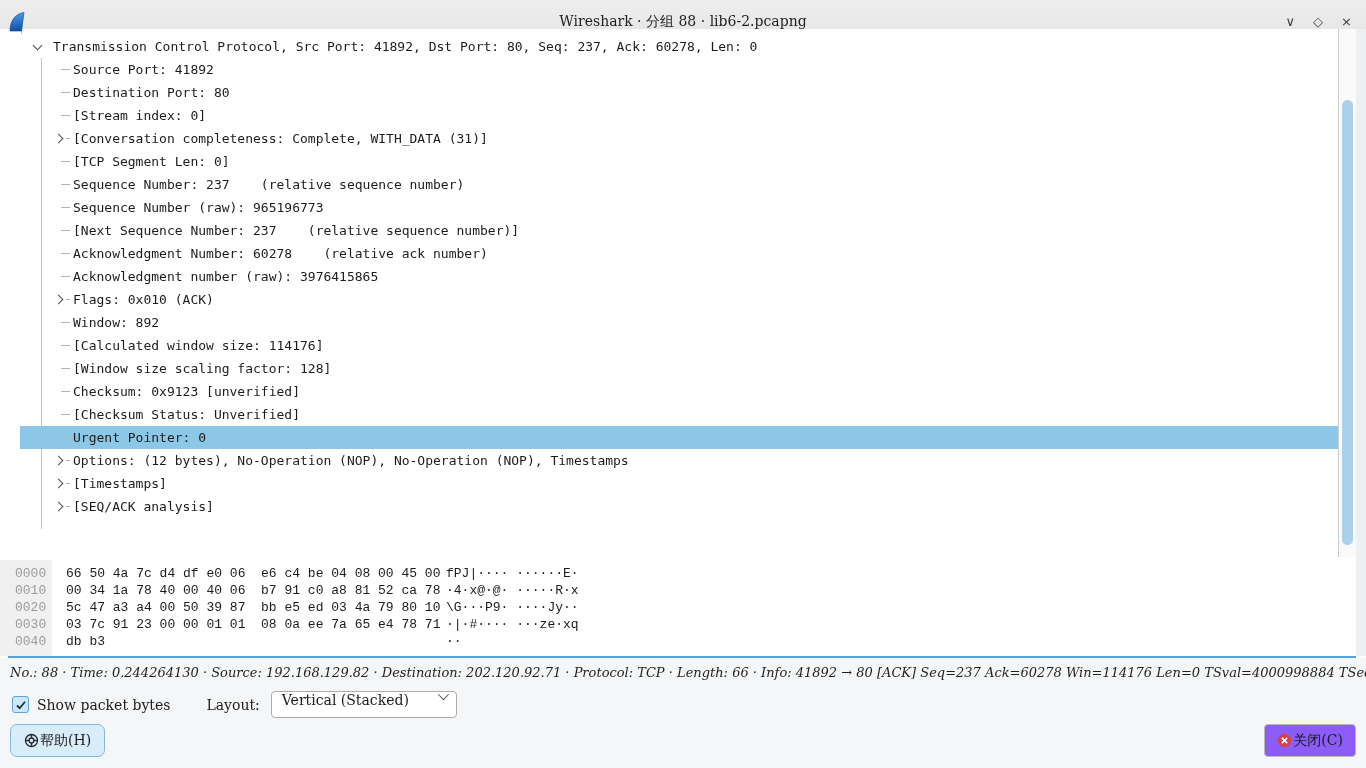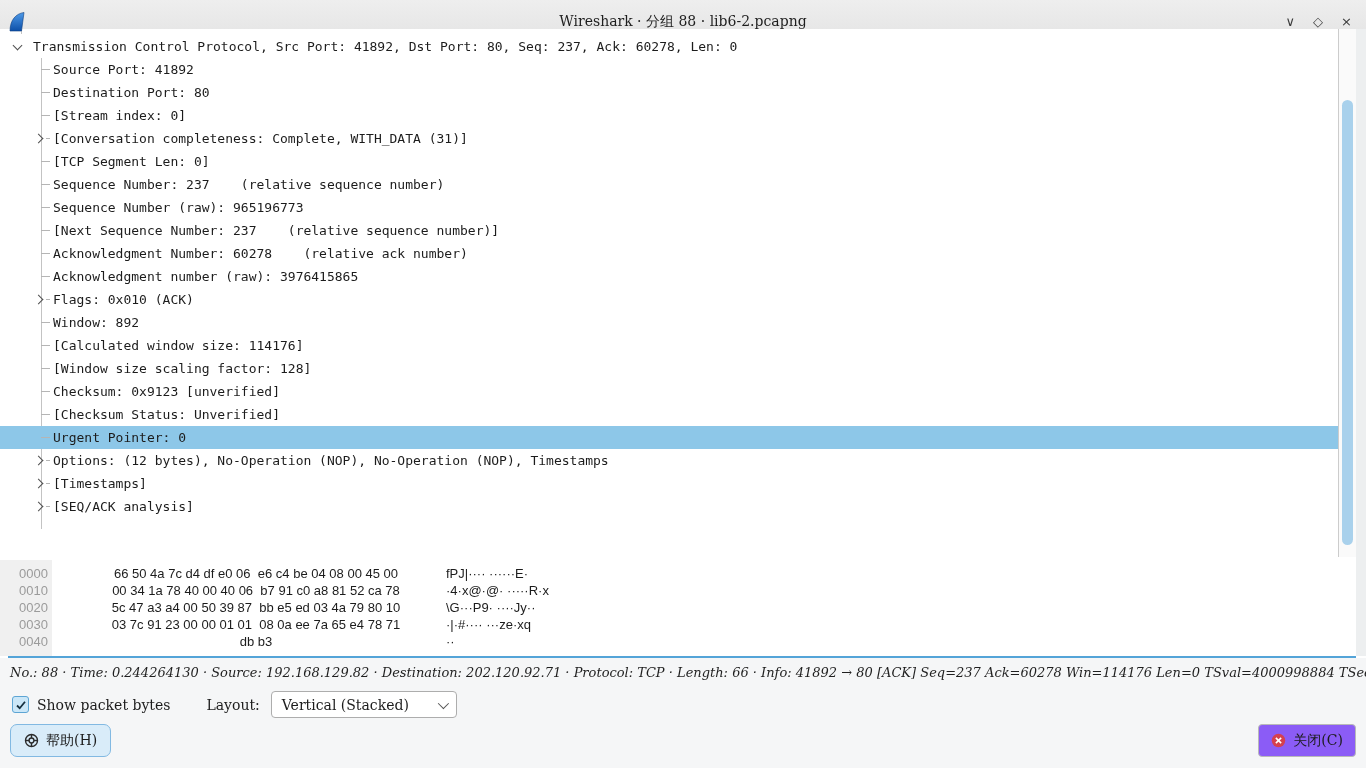--- a/index.html
+++ b/index.html
@@ -17,21 +17,21 @@
     font-family:"DejaVu Sans", sans-serif; font-size:13px; color:#3a3a3a; }
   .win-controls span { cursor:default; line-height:28px; }
 
   
   .content { position:absolute; top:29px; left:0; width:1366px; height:739px; background:#ffffff; }
 
   
   .tree-panel { position:absolute; top:0; left:0; width:1338px; height:528px;
     background:#fff; overflow:hidden; padding-top:6px; }
   .tree-row { position:relative; height:23px; line-height:23px; white-space:pre;
-    font-family:"DejaVu Sans Mono", monospace; font-size:13px; color:#1c1c1c; }
+    font-family:"DejaVu Sans Mono", monospace; font-size:13px; color:#1c1c1c;margin-left:20px; }
   .tree-row.depth0 { padding-left:33px; }
   .tree-row.depth1 { padding-left:53px; }
   .tree-row.selected { background:#8dc7e8; }
   .tick { position:absolute; left:41px; top:11px; width:9px; border-top:1px solid #b5b5b5; }
   .tick.short { left:46px; width:4px; }
   .chev { position:absolute; width:7px; height:7px;
     border-right:1.6px solid #4f4f4f; border-bottom:1.6px solid #4f4f4f; }
   .chev.open  { transform:rotate(45deg);  top:7px; }
   .chev.closed{ transform:rotate(-45deg); top:8px; }
   .chev.d0 { left:14px; }
@@ -44,42 +44,42 @@
     background:#fafafa; border-left:1px solid #cccccc; }
   .scroll-thumb { position:absolute; left:3px; top:71px; width:11px; height:445px;
     background:#a9d1ec; border-radius:6px; }
   .right-strip { position:absolute; top:0; left:1356px; width:10px; height:627px; background:#edeff0; }
 
   
   .hex-panel { position:absolute; top:531px; left:0; width:1356px; height:96px;
     background:#fff; padding-top:5px; }
   .hex-gutter-bg { position:absolute; left:0; top:0; width:52px; height:96px; background:#f0f0f0; }
   .hex-row { position:relative; display:flex; height:17px; line-height:17px; white-space:pre;
-    font-family:Liberation Sans, sans-serif; font-size:13px;text-align:center; }
+    font-family:Liberation Mono, monospace; font-size:13px; }
   .hex-offset { width:52px; padding-left:15px; color:#9b9b9b; }
   .hex-bytes  { padding-left:14px; width:394px; color:#1c1c1c; }
   .hex-ascii  { color:#1c1c1c; }
   .blue-sep { position:absolute; top:627px; left:8px; width:1348px; height:2px; background:#54a4d8; }
 
   
   .bottom { position:absolute; top:629px; left:0; width:1366px; height:110px; background:#f5f6f7; }
   .statusline { padding:7px 10px 0 10px; font-style:italic; font-size:13px; color:#1f1f1f;
     white-space:nowrap; }
   .controls { display:flex; align-items:center; margin:11px 0 4px 12px;
     font-size:14px; color:#1c1c1c; }
   .checkbox { width:17px; height:17px; border:1px solid #5da5d4; border-radius:3px;
     background:#cbe7f8; display:flex; align-items:center; justify-content:center; margin-right:8px; }
   .cb-label { margin-right:0; }
   .layout-label { margin-left:36px; }
   .select { margin-left:11px; width:186px; height:27px; border:1px solid #adadad; border-radius:4px;
-    background:#fff; display:flex; align-items:center; padding:0 10px; font-size:14px; color:#1c1c1c; }
+    background:#fff; display:flex; align-items:flex-start; padding:0 10px; font-size:14px; color:#1c1c1c; }
   .select .dd-chev { margin-left:auto; width:8px; height:8px; border-right:1.5px solid #555;
     border-bottom:1.5px solid #555; transform:rotate(45deg) translateY(-2px); }
   .buttons { position:absolute; left:10px; right:10px; top:66px; display:flex; align-items:center; }
-  .btn { display:flex; align-items:center; gap:7px; height:33px; font-size:14px; color:#1c1c1c; }
+  .btn { display:flex; align-items:center; gap:1px; height:33px; font-size:14px; color:#1c1c1c; }
   .btn-help { padding:0 13px; background:#d9ecf9; border:1px solid #82b9e2; border-radius:7px; }
   .btn-close { margin-left:auto; padding:0 12px; background:#8b5cf6; border:1px solid #b9b9b9; border-radius:4px;justify-content:center; }
 </style>
 </head>
 <body>
 
 <div class="titlebar">
   <span class="app-icon">
     <svg width="18" height="22" viewBox="0 0 18 22">
       <defs>

